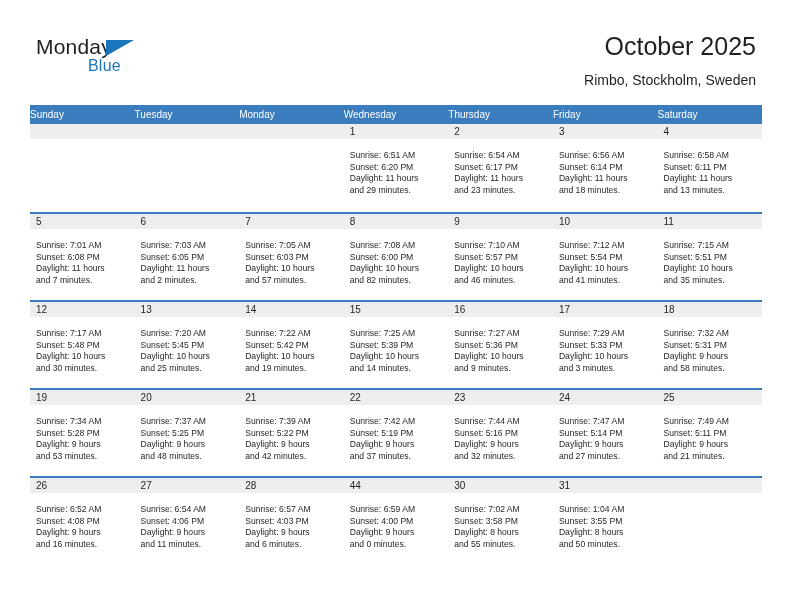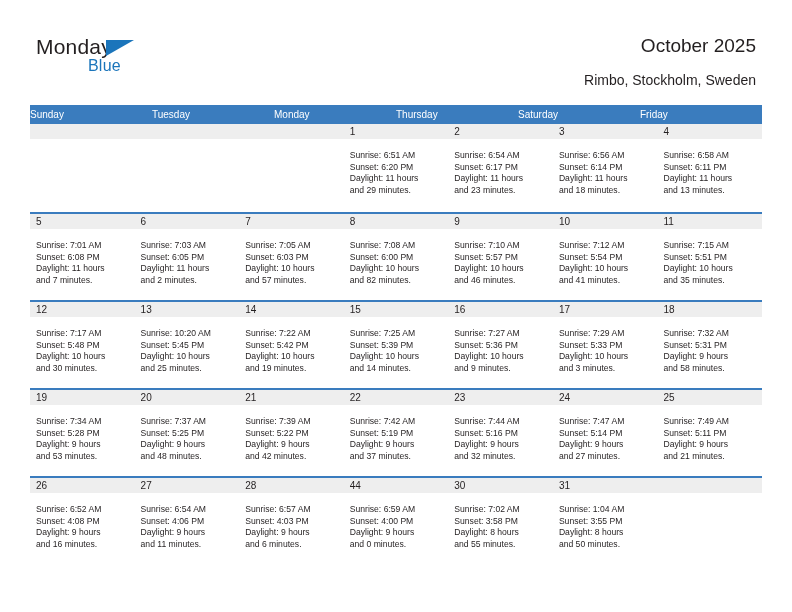--- a/index.html
+++ b/index.html
@@ -63,21 +63,21 @@
     border-top: 16px solid #1b75bb;
     border-right: 28px solid transparent;
   }
   .title-block {
     position: absolute;
     right: 36px;
     top: 30px;
     text-align: right;
   }
   .cal-title {
-    font-size: 19px;
+    font-size: 25px;
     color: #231f20;
     line-height: 32px;
     white-space: nowrap;
   }
   .cal-subtitle {
     font-size: 14px;
     color: #231f20;
     line-height: 20px;
     margin-top: 8px;
     white-space: nowrap;
@@ -160,23 +160,24 @@
       <div class="cal-subtitle">Rimbo, Stockholm, Sweden</div>
     </div>
 
   </div>
 
   <div class="calendar">
     <div class="weekday-row" id="weekday-row">
         <div class="weekday">Sunday</div>
         <div class="weekday">Tuesday</div>
         <div class="weekday">Monday</div>
+        <div class="weekday">Wednesday</div>
         <div class="weekday">Thursday</div>
+        <div class="weekday">Friday</div>
         <div class="weekday">Saturday</div>
-        <div class="weekday">Friday</div>
       </div>
     <div id="calendar-body">
         <div class="week-row">
           <div class="day-cell empty">
             <div class="day-number-band"></div>
           </div>
           <div class="day-cell empty">
             <div class="day-number-band"></div>
           </div>
           <div class="day-cell empty">
@@ -290,21 +291,21 @@
             <div class="day-info">
               <div>Sunrise: 7:17 AM</div>
               <div>Sunset: 5:48 PM</div>
               <div>Daylight: 10 hours</div>
               <div>and 30 minutes.</div>
             </div>
           </div>
           <div class="day-cell">
             <div class="day-number-band">13</div>
             <div class="day-info">
-              <div>Sunrise: 10:20 AM</div>
+              <div>Sunrise: 7:20 AM</div>
               <div>Sunset: 5:45 PM</div>
               <div>Daylight: 10 hours</div>
               <div>and 25 minutes.</div>
             </div>
           </div>
           <div class="day-cell">
             <div class="day-number-band">14</div>
             <div class="day-info">
               <div>Sunrise: 7:22 AM</div>
               <div>Sunset: 5:42 PM</div>

